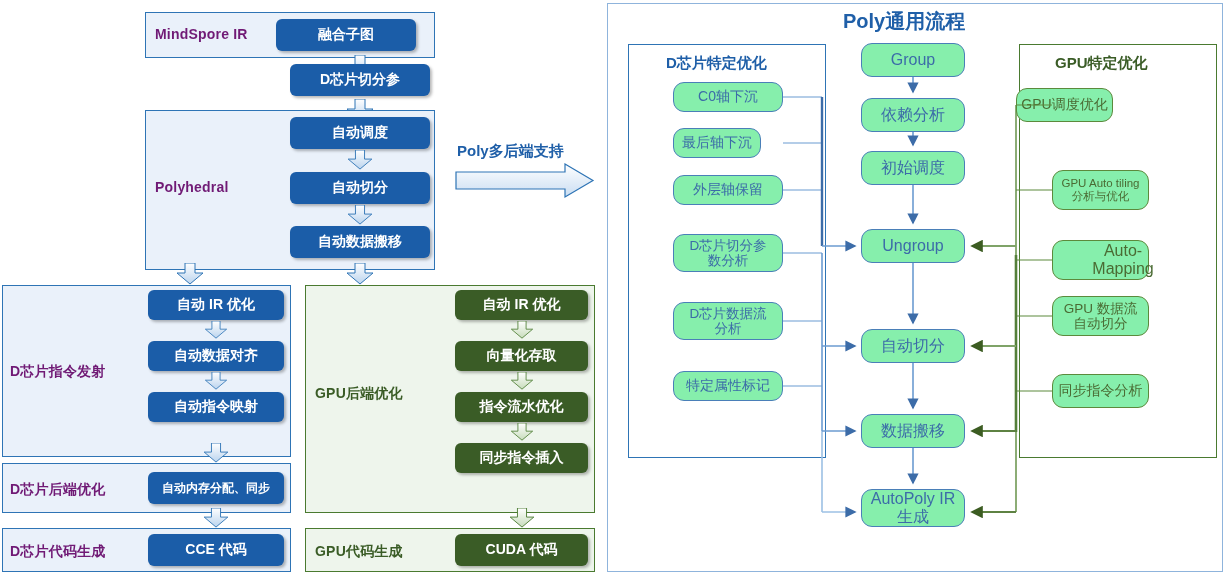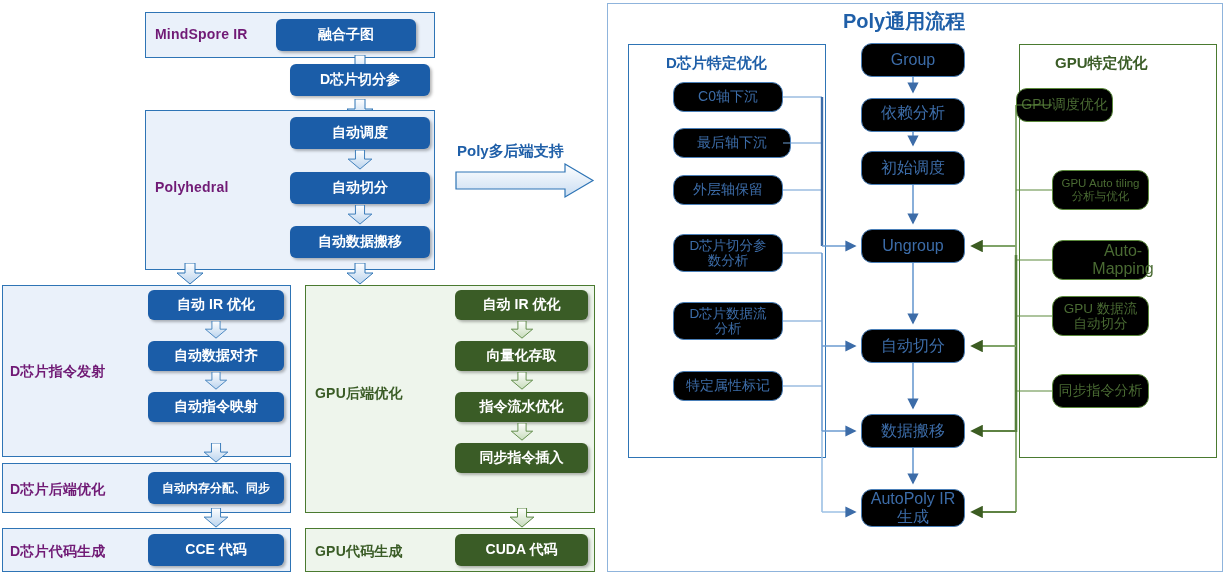--- a/index.html
+++ b/index.html
@@ -38,21 +38,21 @@
   .sub-blue{position:absolute;border:1px solid #2E74B5;background:#ffffff;}
   .sub-green{position:absolute;border:1px solid #4A7A30;background:#ffffff;}
 
   .rtitle{position:absolute;font-weight:bold;color:#1F5FA8;font-size:20px;
           white-space:nowrap;}
   .sub-title{position:absolute;font-weight:bold;font-size:15px;white-space:nowrap;
              color:#1F5FA8;}
   .sub-title.green{color:#3A5C26;}
 
   .rbox{position:absolute;box-sizing:border-box;border:1.6px solid #4A7FB8;
-        border-radius:11px;background:#000000;color:#3C6CA8;font-size:14px;
+        border-radius:11px;background:#86efac;color:#3C6CA8;font-size:14px;
         display:flex;align-items:center;justify-content:center;text-align:center;
         line-height:1.12;}
   .rbox.g{border-color:#5C8A3C;color:#4A6B33;}
   .rbox.big{font-size:16px;}
   .rbox.tiny{font-size:11.5px;}
   .rbox.two{font-size:13.5px;}
 
   svg.conn{position:absolute;left:0;top:0;overflow:visible;pointer-events:none;}
 </style>
 </head>
@@ -194,42 +194,42 @@
 </div>
 
 <div class="rpanel" style="left:607px;top:3px;width:614px;height:567px;"></div>
 
 <div class="rtitle" style="left:843px;top:8px;">Poly通用流程</div>
 
 <div class="sub-blue" style="left:628px;top:44px;width:196px;height:412px;"></div>
 <div class="sub-title" style="left:666px;top:54px;">D芯片特定优化</div>
 
 <div class="rbox" style="left:673px;top:82px;width:110px;height:30px;">C0轴下沉</div>
-<div class="rbox" style="left:673px;top:128px;width:118px;height:30px;">最后轴下沉</div>
+<div class="rbox" style="left:673px;top:128px;width:88px;height:30px;">最后轴下沉</div>
 <div class="rbox" style="left:673px;top:175px;width:110px;height:30px;">外层轴保留</div>
 <div class="rbox two" style="left:673px;top:234px;width:110px;height:38px;white-space:pre-line;">D芯片切分参
 数分析</div>
 <div class="rbox two" style="left:673px;top:302px;width:110px;height:38px;white-space:pre-line;">D芯片数据流
 分析</div>
 <div class="rbox" style="left:673px;top:371px;width:110px;height:30px;">特定属性标记</div>
 
 <div class="sub-green" style="left:1019px;top:44px;width:196px;height:412px;"></div>
 <div class="sub-title green" style="left:1055px;top:54px;">GPU特定优化</div>
 
 <div class="rbox g" style="left:1016px;top:88px;width:97px;height:34px;">GPU调度优化</div>
 <div class="rbox g tiny" style="left:1052px;top:170px;width:97px;height:40px;white-space:pre-line;">GPU Auto tiling
 分析与优化</div>
 <div class="rbox g big" style="left:1052px;top:240px;width:97px;height:40px;white-space:pre-line;padding-left:45px;">Auto-
 Mapping</div>
 <div class="rbox g two" style="left:1052px;top:296px;width:97px;height:40px;white-space:pre-line;">GPU 数据流
 自动切分</div>
 <div class="rbox g" style="left:1052px;top:374px;width:97px;height:34px;">同步指令分析</div>
 
 <div class="rbox big" style="left:861px;top:43px;width:104px;height:34px;">Group</div>
-<div class="rbox big" style="left:861px;top:98px;width:104px;height:34px;font-family:Liberation Mono, monospace;">依赖分析</div>
+<div class="rbox big" style="left:861px;top:98px;width:104px;height:34px;">依赖分析</div>
 <div class="rbox big" style="left:861px;top:151px;width:104px;height:34px;">初始调度</div>
 <div class="rbox big" style="left:861px;top:229px;width:104px;height:34px;">Ungroup</div>
 <div class="rbox big" style="left:861px;top:329px;width:104px;height:34px;">自动切分</div>
 <div class="rbox big" style="left:861px;top:414px;width:104px;height:34px;">数据搬移</div>
 <div class="rbox big" style="left:861px;top:489px;width:104px;height:38px;white-space:pre-line;font-size:16px;">AutoPoly IR
 生成</div>
 
 <svg class="conn" width="1225" height="573">
   <defs>
     <marker id="ab" markerWidth="7" markerHeight="7" refX="6" refY="3.5" orient="auto">

